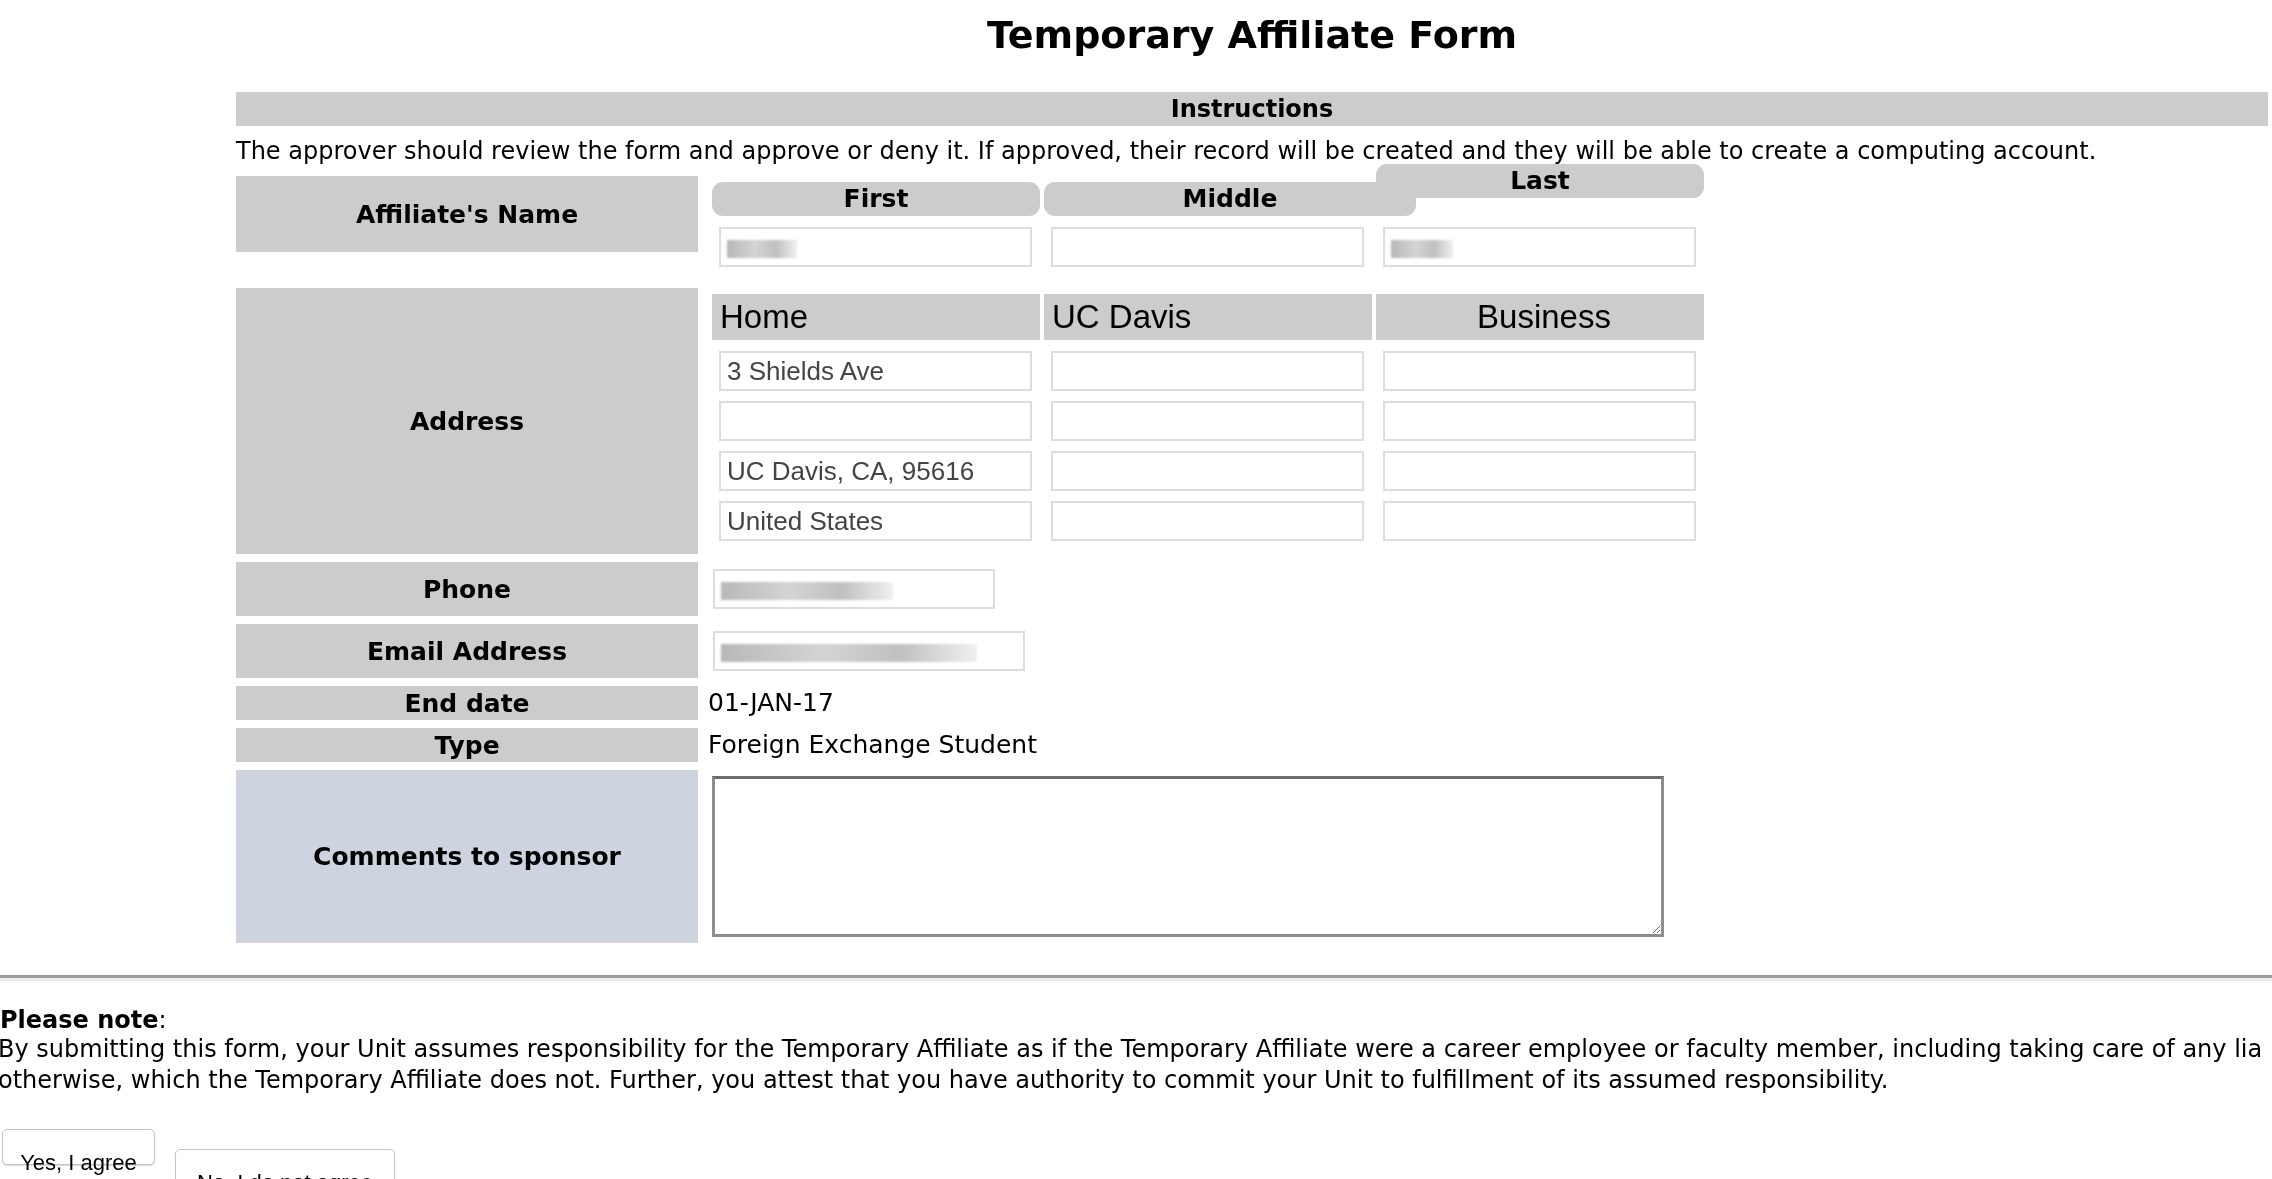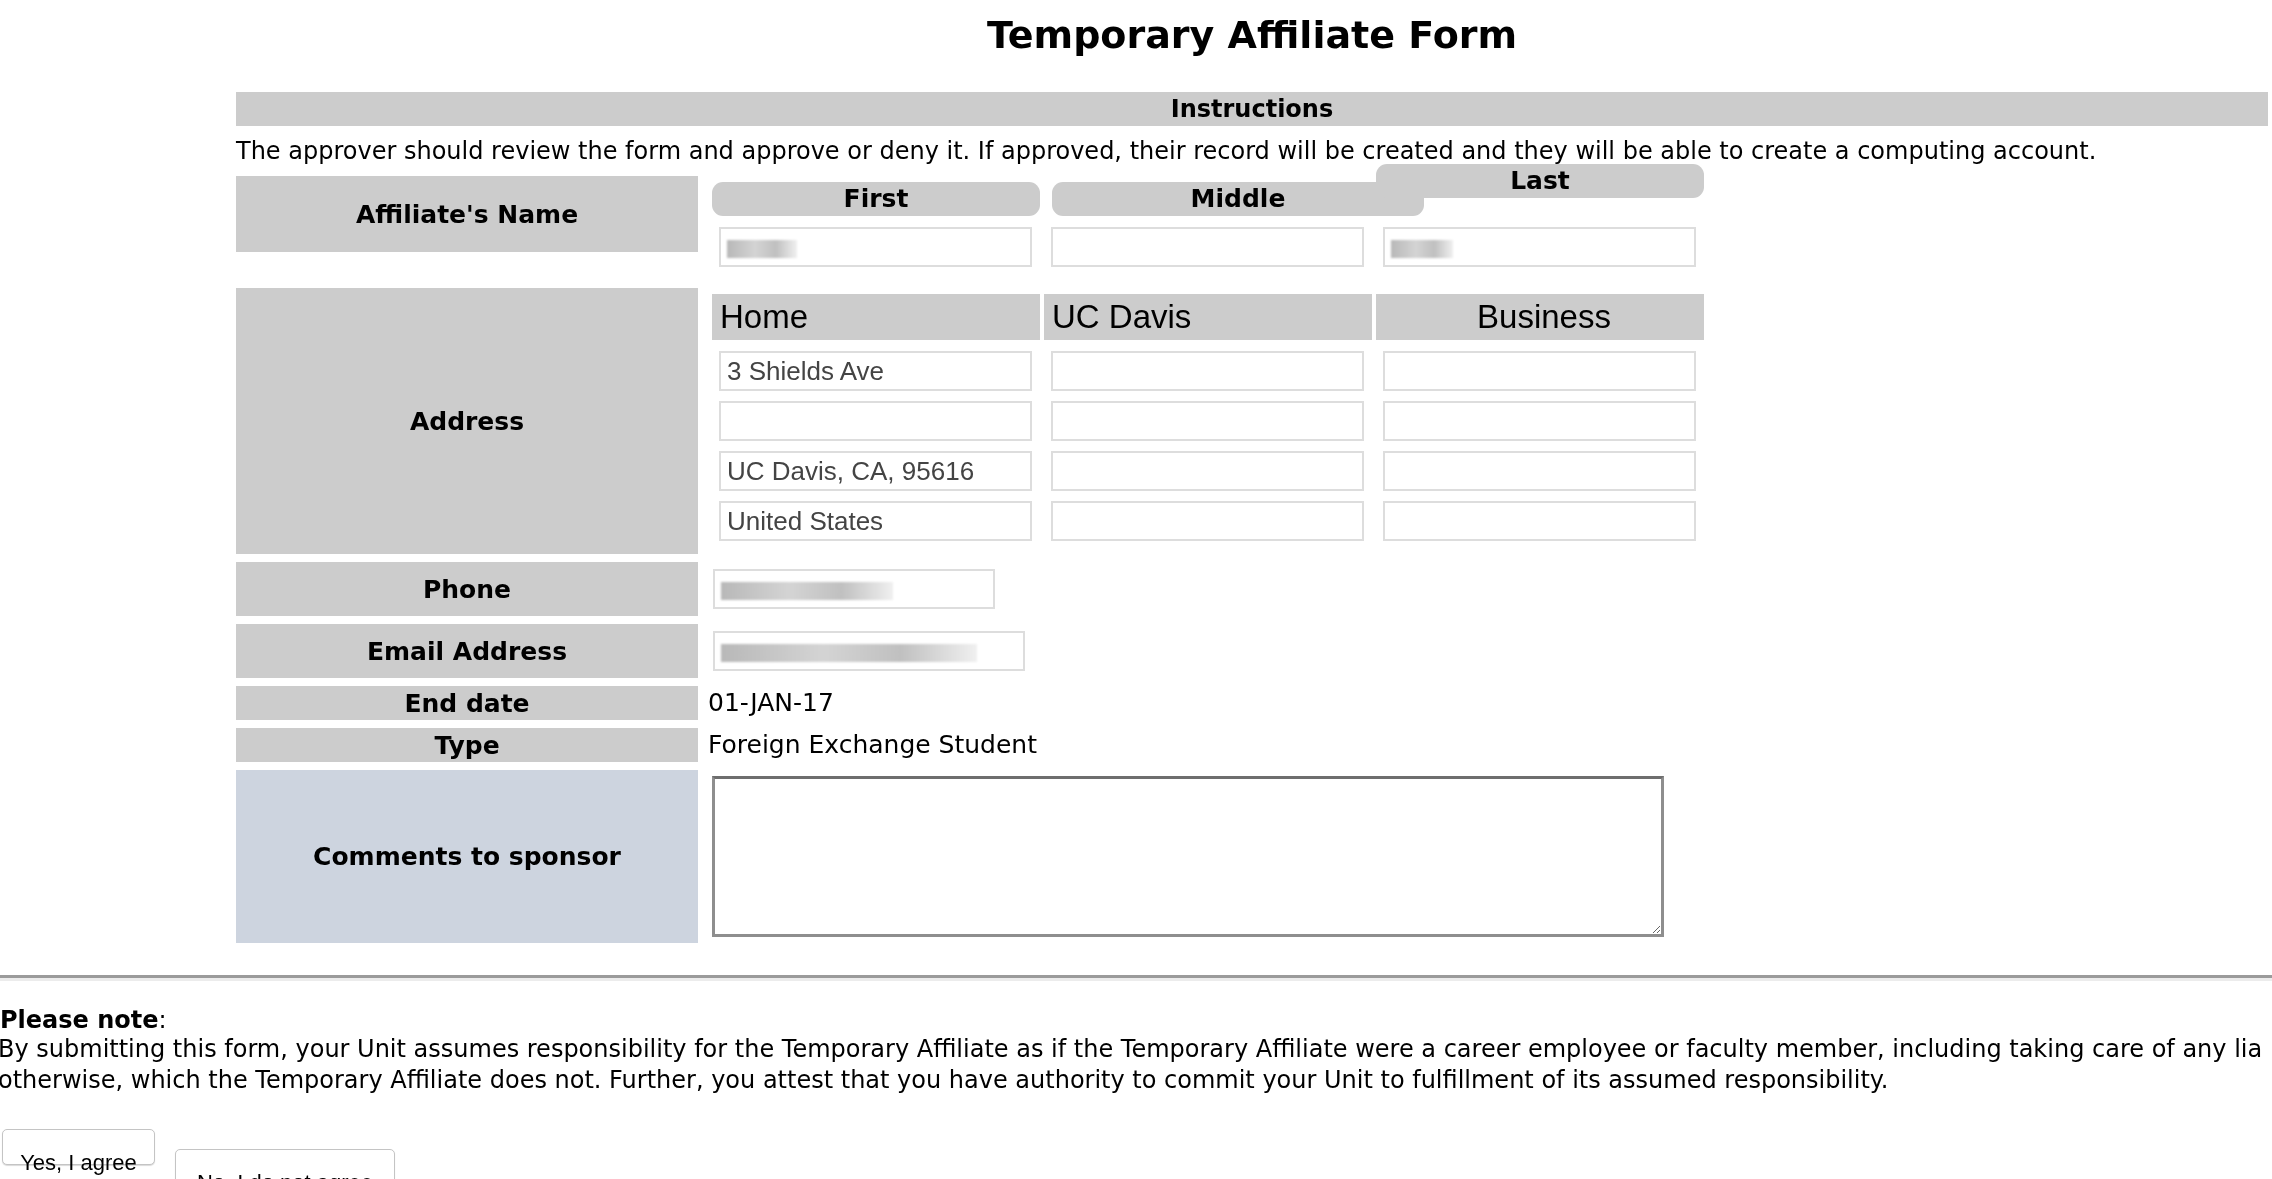--- a/index.html
+++ b/index.html
@@ -28,21 +28,21 @@
 
 <div class="abs title">Temporary Affiliate Form</div>
 
 <div class="abs instr-bar">Instructions</div>
 <div class="abs instr-text">The approver should review the form and approve or deny it. If approved, their record will be created and they will be able to create a computing account.</div>
 
 <div class="abs label" style="top:176px;height:76px;">
     <span>Affiliate's Name</span>
   </div>
 <div class="abs subhdr c" style="left:712px;width:328px;top:182px;">First</div>
-<div class="abs subhdr c" style="left:1044px;width:372px;top:182px;margin-left:8px;">Middle</div>
+<div class="abs subhdr c" style="left:1044px;width:372px;top:182px;">Middle</div>
 <div class="abs subhdr c" style="left:1376px;width:328px;top:164px;">Last</div>
 <div class="abs inp" style="left:719px;width:313px;top:227px;"><span class="blur" style="width:70px;"></span></div>
 <div class="abs inp" style="left:1051px;width:313px;top:227px;"></div>
 <div class="abs inp" style="left:1383px;width:313px;top:227px;"><span class="blur" style="width:62px;"></span></div>
 
 <div class="abs label" style="top:288px;height:266px;">
     <span>Address</span>
   </div>
 <div class="abs subhdr l" style="left:712px;width:328px;top:294px;">Home</div>
 <div class="abs subhdr l" style="left:1044px;width:328px;top:294px;">UC Davis</div>

